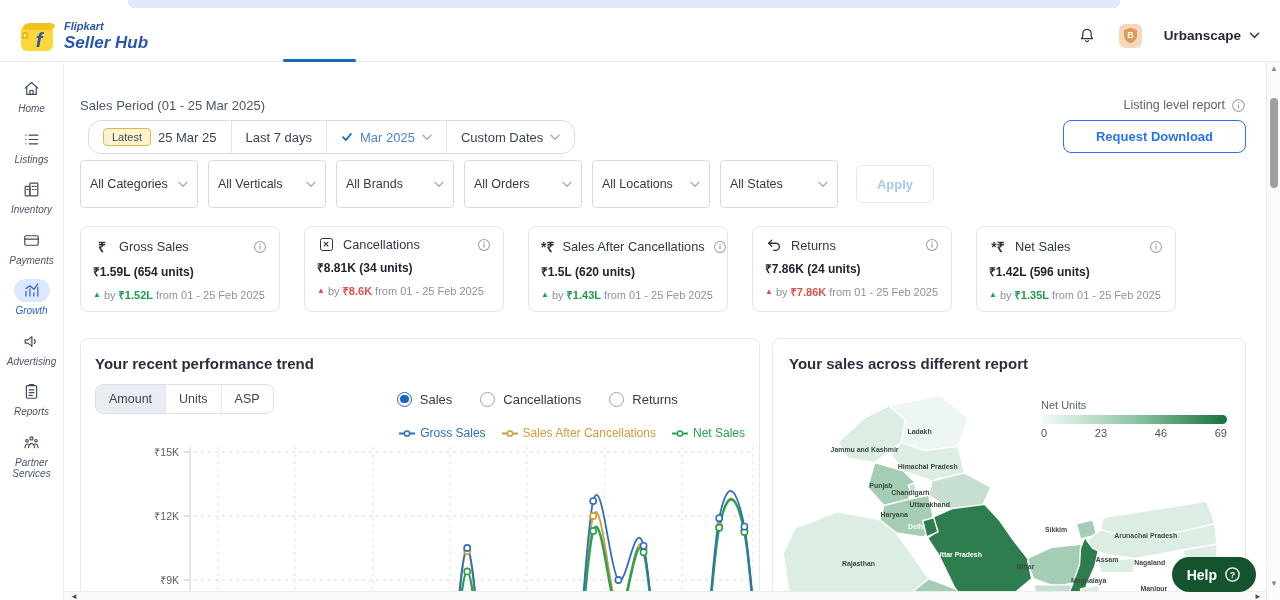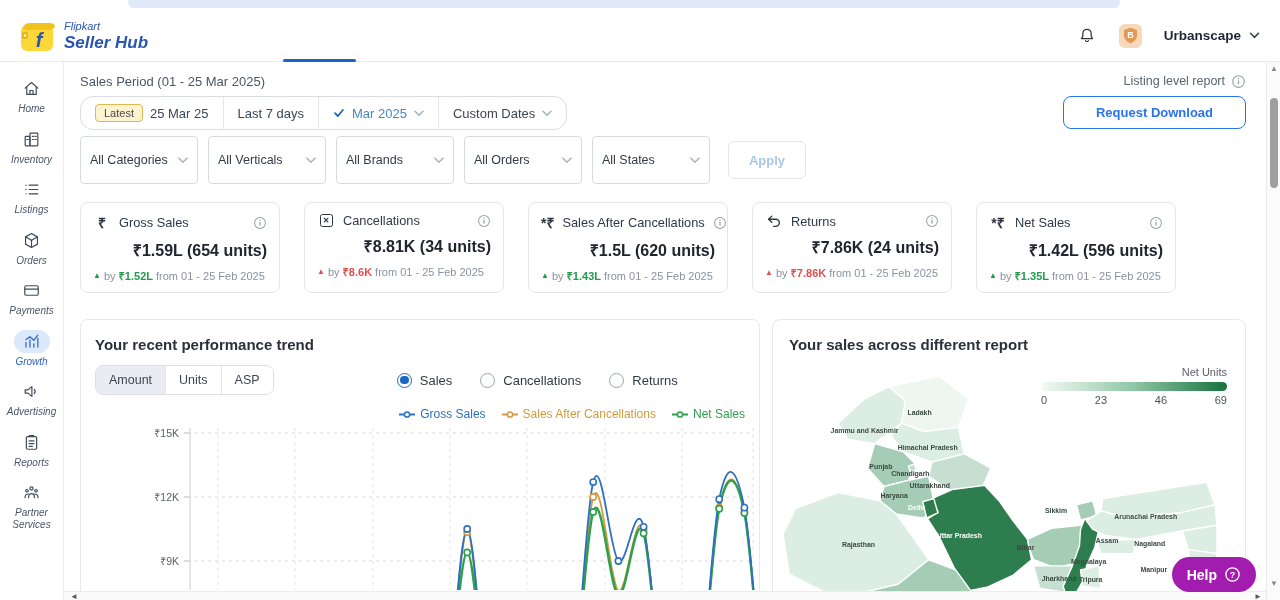--- a/index.html
+++ b/index.html
@@ -10,21 +10,21 @@
   
   .top-strip { position:absolute; top:-4px; left:128px; width:992px; height:12px;
     background:#dfe9f8; border-radius:10px; z-index:0; }
 
   
   header { position:relative; height:62px; padding:10px 20px 0 20px; display:flex;
     align-items:center; border-bottom:1px solid #e8eaed; background:transparent; z-index:2; }
   .logo { display:flex; align-items:center; gap:8px; cursor:pointer; }
   .logo-ico { width:36px; height:32px; }
   .logo-text { line-height:1; color:#2b55b0; font-style:italic; }
-  .logo-text .l1 { font-size:11px; font-weight:400; display:block; margin-bottom:2px; }
+  .logo-text .l1 { font-size:11px; font-weight:700; display:block; margin-bottom:2px; }
   .logo-text .l2 { font-size:17px; font-weight:700; display:block; }
   .tab-underline { position:absolute; bottom:-1px; left:283px; width:73px; height:3px;
     background:#1a66c2; border-radius:2px; }
   .header-right { margin-left:auto; display:flex; align-items:center; gap:22px; }
   .bell { width:20px; height:20px; cursor:pointer; }
   .badge { width:23px; height:24px; border-radius:6px; background:#f6d8ba; display:flex;
     align-items:center; justify-content:center; cursor:pointer; }
   .account { display:flex; align-items:center; gap:8px; cursor:pointer; }
   .account-name { font-size:13.5px; font-weight:700; color:#1f2633; }
 
@@ -45,25 +45,25 @@
   .vscroll { width:14px; flex:0 0 14px; background:#fbfbfb; border-left:1px solid #ebebeb;
     position:relative; }
   .vs-arrow { position:absolute; left:0; width:14px; text-align:center; font-size:8px; color:#8a8a8a; cursor:pointer; }
   .vs-thumb { position:absolute; left:3px; top:36px; width:8px; height:90px; background:#9f9f9f;
     border-radius:4px; cursor:pointer; }
   .hscroll { position:absolute; left:0; right:0; bottom:0; height:9px; background:#fafafa;
     border-top:1px solid #ececec; z-index:6; }
   .hs-arrow { position:absolute; top:0; font-size:8px; color:#555; line-height:9px; cursor:pointer; }
 
   
-  .row-period { display:flex; justify-content:space-between; align-items:center; height:18px; }
+  .row-period { display:flex; justify-content:space-between; align-items:center; height:18px;margin-top:24px; }
   .period-title { font-size:13px; color:#4d5665; }
   .listing-report { display:flex; align-items:center; gap:6px; font-size:12.5px; color:#5b6470; }
   .row-datectrl { margin-top:6px; display:flex; justify-content:space-between; align-items:flex-start; }
-  .seg-group { display:inline-flex; border:1px solid #d9dde3; border-radius:13px; background:#fff; overflow:hidden; }
+  .seg-group { display:inline-flex; border:1px solid #d9dde3; border-radius:13px; background:#fff; overflow:hidden;margin-left:8px; }
   .seg { display:flex; align-items:center; gap:7px; padding:7px 14px; font-size:13px;
     color:#3c4654; border-right:1px solid #e3e7ec; cursor:pointer; white-space:nowrap; }
   .seg:last-child { border-right:none; }
   .chip-latest { font-size:11px; color:#4a4a4a; background:#fdf3d0; border:1px solid #dcb94e;
     border-radius:4px; padding:2px 8px; }
   .seg.selected .seg-label { color:#4a86c8; }
   .btn-request { border:1.4px solid #2874f0; color:#2874f0; background:#fff; font-size:13px;
     font-weight:700; padding:8px 32px; border-radius:8px; cursor:pointer; font-family:inherit; }
   .row-filters-label { margin-top:14px; font-size:12.5px; color:#4a5260; }
   .row-filters { margin-top:6px; display:flex; gap:10px; align-items:center; }
@@ -76,21 +76,21 @@
   
   .cards { margin-top:18px; display:flex; gap:24px; }
   .card { width:200px; border:1px solid #e3e5e9; border-radius:8px; padding:10px 12px 9px; background:#fff; }
   .card-top { display:flex; align-items:center; gap:8px; }
   .card-ico { width:18px; display:flex; align-items:center; justify-content:center;
     font-size:14px; font-weight:700; color:#2f3540; }
   .xbox { width:13px; height:13px; border:1.5px solid #2f3540; border-radius:2.5px;
     font-size:8px; font-weight:700; display:flex; align-items:center; justify-content:center; }
   .card-title { font-size:12.8px; color:#2f3847; white-space:nowrap; }
   .card-info { margin-left:auto; cursor:pointer; display:flex; }
-  .card-value { margin-top:7px; font-size:16px; font-weight:700; color:#20262f;text-align:right; }
+  .card-value { margin-top:7px; font-size:12px; font-weight:700; color:#20262f; }
   .card-delta { margin-top:7px; font-size:11px; color:#8a939e; display:flex; align-items:center; gap:3px; white-space:nowrap; }
   .tri { font-size:8px; }
   .tri.good, .amt.good { color:#1f9d4d; }
   .tri.bad,  .amt.bad  { color:#e34f4f; }
   .amt { font-weight:700; }
 
   
   .panels { margin-top:26px; display:flex; gap:12px; height:300px; }
   .panel { border:1px solid #e8e8e8; border-radius:8px; background:#fff; }
   .panel-title { font-size:15px; font-weight:700; color:#2b313c; }
@@ -105,27 +105,27 @@
   .radio-item { display:flex; align-items:flex-end; gap:8px; cursor:pointer; font-size:13px; color:#333a45; }
   .radio-circle { width:15px; height:15px; border-radius:50%; border:1.6px solid #9aa3ad; position:relative; }
   .radio-item.selected .radio-circle { border-color:#1a66c2; }
   .radio-item.selected .radio-circle::after { content:""; position:absolute; inset:2.2px;
     border-radius:50%; background:#1a66c2; }
   .legend { margin-top:12px; display:flex; justify-content:flex-end; gap:16px; padding-right:8px; }
   .legend-item { display:flex; align-items:center; gap:5px; font-size:12px; cursor:pointer; }
   #trend-svg { display:block; margin-top:3px; }
 
   .panel-map { flex:1; padding:16px 16px 0; position:relative; overflow:hidden; }
-  .map-legend { position:absolute; top:46px; right:18px; width:186px; text-align:right; }
+  .map-legend { position:absolute; top:60px; right:18px; width:186px; text-align:left; }
   .map-legend-title { font-size:11px; color:#5a6268; margin-bottom:4px; }
   .grad-bar { height:9px; border-radius:5px; }
   .grad-ticks { display:flex; justify-content:space-between; font-size:11px; color:#4a5258; margin-top:3px; }
   #map-svg { position:absolute; left:6px; top:50px; }
 
-  .help-btn { position:absolute; right:24px; bottom:8px; z-index:20; background:#a21caf; color:#fff;
+  .help-btn { position:absolute; right:24px; bottom:8px; z-index:20; background:#14532d; color:#fff;
     border:none; border-radius:22px; padding:9px 15px; font-size:14px; font-weight:700;
     display:flex; align-items:center; gap:7px; cursor:pointer; font-family:inherit; }
 </style>
 </head>
 <body>
 
 <div class="page">
   <div class="top-strip"></div>
 
   <header>
@@ -171,47 +171,37 @@
               <path d="M4 11.5 12 4.5l8 7"></path>
               <path d="M6 10.2V19.5h12V10.2"></path>
               <path d="M10 19.5v-5h4v5"></path>
             </svg>
           </span>
           <span class="side-label">Home</span>
         </div>
         <div class="side-item">
           <span class="side-ico">
             <svg viewBox="0 0 24 24" fill="none" stroke="currentColor" stroke-width="1.5" stroke-linecap="round" stroke-linejoin="round">
-              <rect x="4" y="8" width="6" height="12" rx="1"></rect>
-              <rect x="10" y="4" width="10" height="16" rx="1"></rect>
-              <path d="M13 8h1.6M16.4 8h1.6M13 12h1.6M16.4 12h1.6M6 12h2"></path>
-            </svg>
-          </span>
-          <span class="side-label">Inventory</span>
-        </div>
-        <div class="side-item">
-          <span class="side-ico">
-            <svg viewBox="0 0 24 24" fill="none" stroke="currentColor" stroke-width="1.5" stroke-linecap="round" stroke-linejoin="round">
               <circle cx="5" cy="6.5" r="0.9" fill="currentColor" stroke="none"></circle>
               <circle cx="5" cy="12" r="0.9" fill="currentColor" stroke="none"></circle>
               <circle cx="5" cy="17.5" r="0.9" fill="currentColor" stroke="none"></circle>
               <path d="M9 6.5h11M9 12h11M9 17.5h11"></path>
             </svg>
           </span>
           <span class="side-label">Listings</span>
         </div>
         <div class="side-item">
           <span class="side-ico">
             <svg viewBox="0 0 24 24" fill="none" stroke="currentColor" stroke-width="1.5" stroke-linecap="round" stroke-linejoin="round">
-              <path d="M12 3.2 19.5 7.4v9.2L12 20.8 4.5 16.6V7.4Z"></path>
-              <path d="M4.8 7.6 12 11.8l7.2-4.2"></path>
-              <path d="M12 11.8v8.8"></path>
-            </svg>
-          </span>
-          <span class="side-label">Orders</span>
+              <rect x="4" y="8" width="6" height="12" rx="1"></rect>
+              <rect x="10" y="4" width="10" height="16" rx="1"></rect>
+              <path d="M13 8h1.6M16.4 8h1.6M13 12h1.6M16.4 12h1.6M6 12h2"></path>
+            </svg>
+          </span>
+          <span class="side-label">Inventory</span>
         </div>
         <div class="side-item">
           <span class="side-ico">
             <svg viewBox="0 0 24 24" fill="none" stroke="currentColor" stroke-width="1.5" stroke-linecap="round" stroke-linejoin="round">
               <rect x="3.5" y="6" width="17" height="12" rx="2"></rect>
               <path d="M3.5 10.2h17"></path>
             </svg>
           </span>
           <span class="side-label">Payments</span>
         </div>
@@ -311,20 +301,26 @@
               </svg></span>
           </div>
           <div class="filter-select">
             <span>All Brands</span>
             <span><svg width="10" height="7" viewBox="0 0 10 7" fill="none" stroke="#a7b0ba" stroke-width="1.5" stroke-linecap="round">
                 <path d="M1 1.3 5 5.3 9 1.3"></path>
               </svg></span>
           </div>
           <div class="filter-select">
             <span>All Orders</span>
+            <span><svg width="10" height="7" viewBox="0 0 10 7" fill="none" stroke="#a7b0ba" stroke-width="1.5" stroke-linecap="round">
+                <path d="M1 1.3 5 5.3 9 1.3"></path>
+              </svg></span>
+          </div>
+          <div class="filter-select">
+            <span>All Locations</span>
             <span><svg width="10" height="7" viewBox="0 0 10 7" fill="none" stroke="#a7b0ba" stroke-width="1.5" stroke-linecap="round">
                 <path d="M1 1.3 5 5.3 9 1.3"></path>
               </svg></span>
           </div>
           <div class="filter-select">
             <span>All States</span>
             <span><svg width="10" height="7" viewBox="0 0 10 7" fill="none" stroke="#a7b0ba" stroke-width="1.5" stroke-linecap="round">
                 <path d="M1 1.3 5 5.3 9 1.3"></path>
               </svg></span>
           </div>

